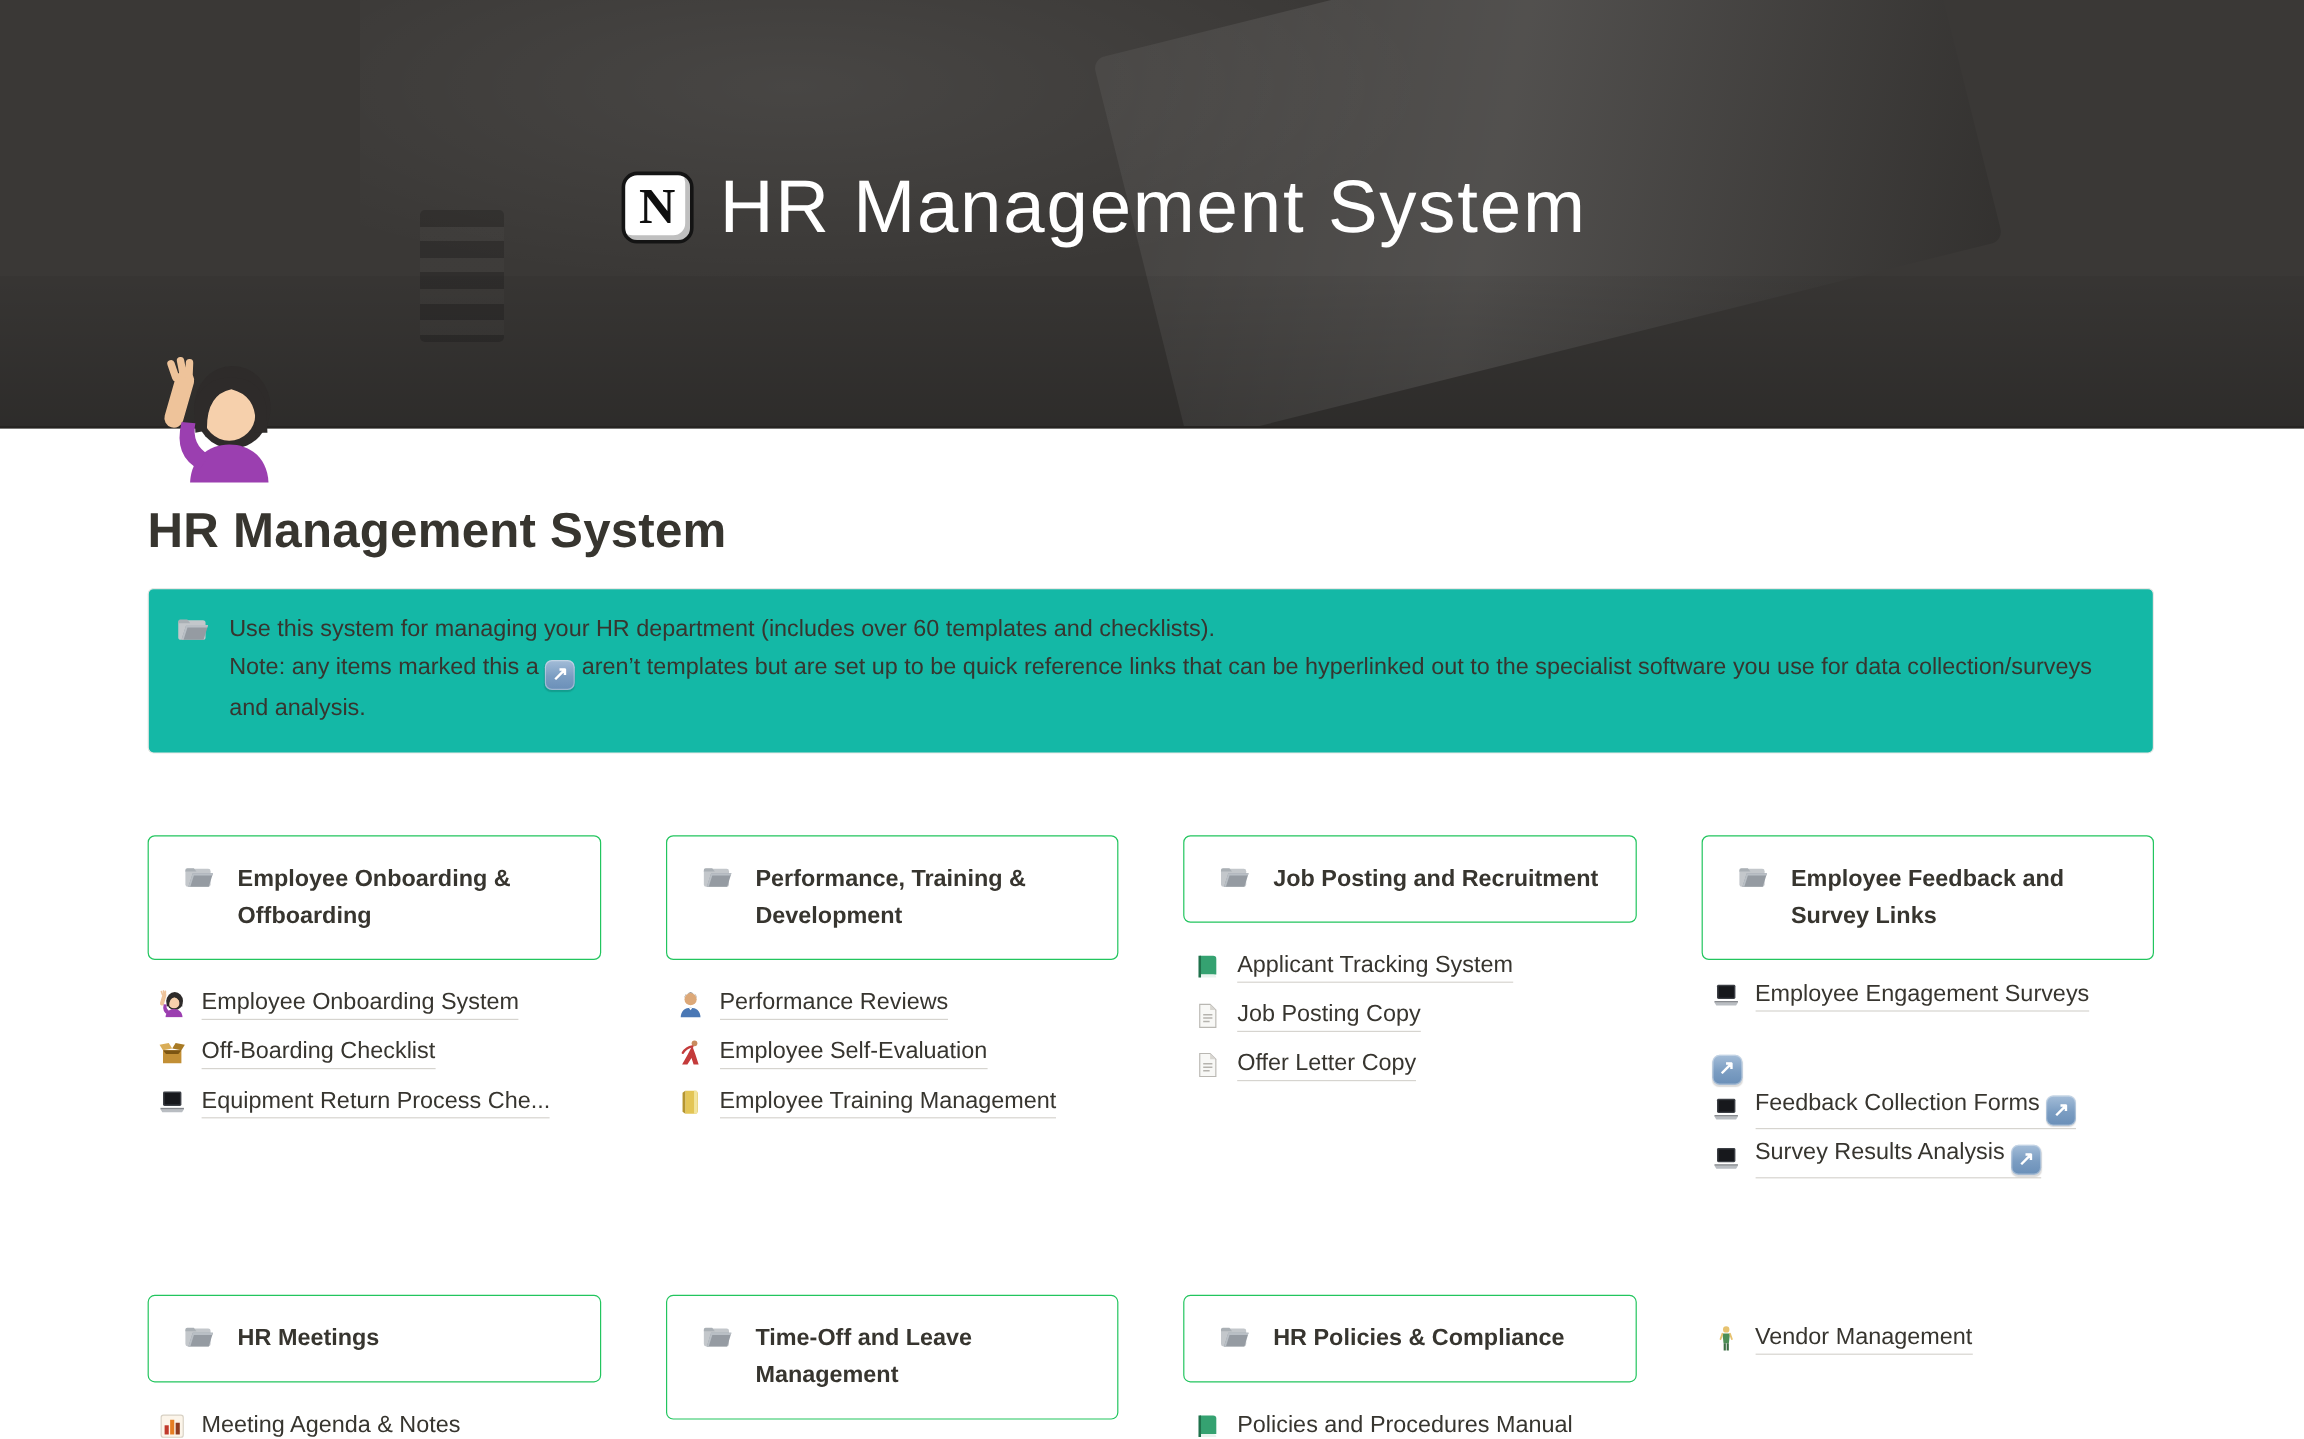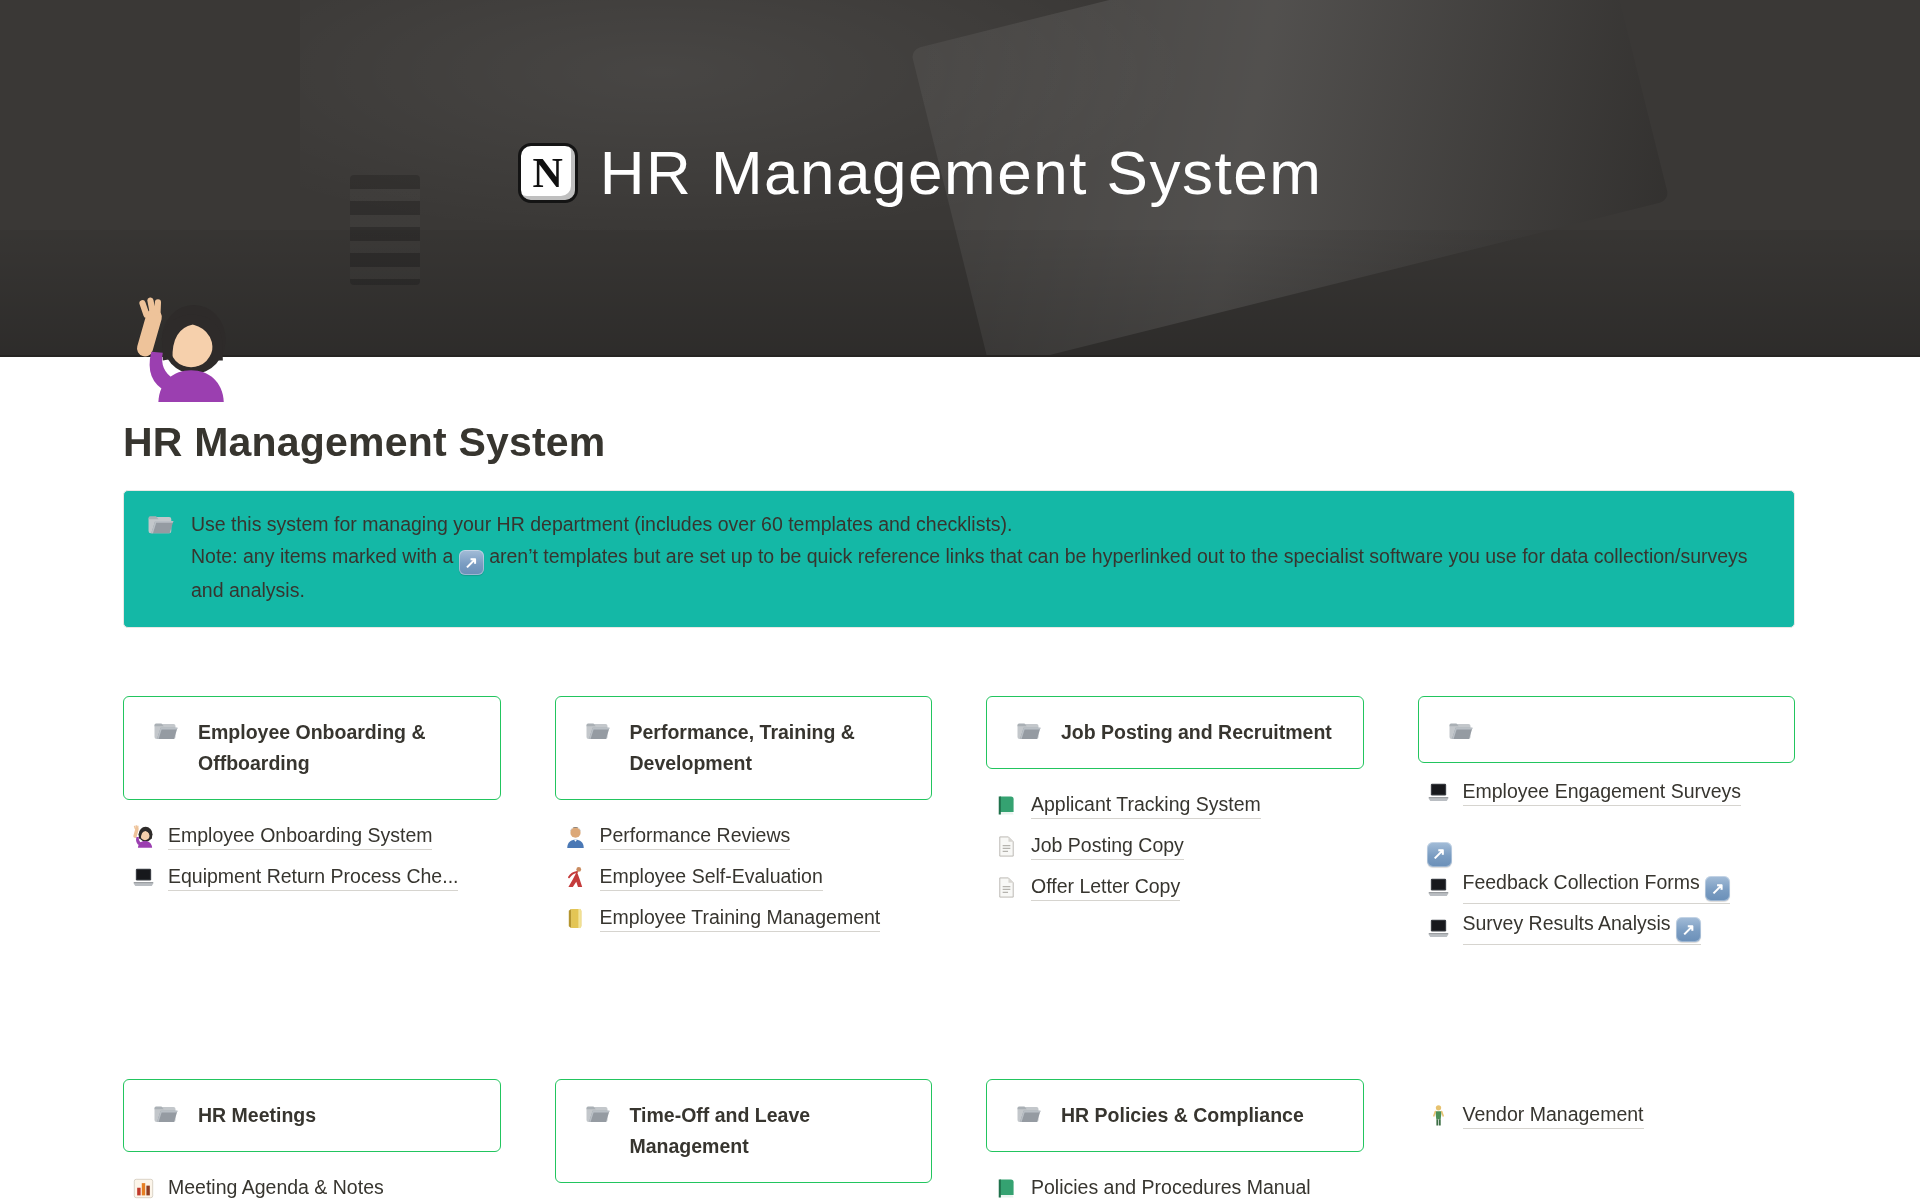--- a/index.html
+++ b/index.html
@@ -136,21 +136,21 @@
   <div class="callout">
     <span class="callout-icon" id="callout-icon-slot"><svg viewBox="0 0 24 20">
           <rect x="0.5" y="2.5" width="21" height="15" rx="2" fill="#c3c7cb"></rect>
           <path d="M0.5 4.8 v-1.3 a1.5 1.5 0 0 1 1.5 -1.5 h5.5 l2.2 2.8 z" fill="#aab0b5"></path>
           <path d="M3 17.5 L6.6 6.2 H23.5 L20 17.5 Z" fill="#959ba2"></path>
           <path d="M3 17.5 L6.6 6.2 H23.5 L22.9 8 H7.6 L4.6 17.5 Z" fill="#b9bfc5"></path>
         </svg></span>
     <div class="callout-text">
       <div>Use this system for managing your HR department (includes over 60 templates and checklists).</div>
       <div>
-        <span>Note: any items marked with a</span>
+        <span>Note: any items marked this a</span>
         <span class="arrow-badge">
             <span>↗</span>
           </span>
         <span>aren’t templates but are set up to be quick reference links that can be hyperlinked out to the specialist software you use for data collection/surveys and analysis.</span>
       </div>
     </div>
   </div>
 
   <div class="cards-row cards-row1" id="row1">
       <div class="section">
@@ -174,20 +174,31 @@
                 <path d="M7 9.2 q1.6-5.4 7.2-5.2 q5.4 0.2 6.4 5.4 l0.2 5 l-2.4 0 q1-6.8-4.4-8.2 q-4.8 1-4.6 7.8 l-2.2 0.4 z" fill="#2e2b2a"></path>
                 <path d="M6.2 23.8 c0.2-4.6 3.4-7.2 7.4-7.2 s7.2 2.6 7.4 7.2 z" fill="#9b3fb0"></path>
                 <path d="M4.6 12.4 q-1.6 6.4 3.4 9 l1.8-2.8 q-3.4-2-2.6-6 z" fill="#9b3fb0"></path>
               </svg>
             </span>
             <span class="link-label">Employee Onboarding System</span>
           </div>
           <div class="link-row">
             <span class="ico">
               <svg viewBox="0 0 24 24">
+                <path d="M4 9.5 h16 V21 h-16 z" fill="#c28f35"></path>
+                <path d="M4 9.5 L1 4.8 L9 3.2 L12 8 z" fill="#d9ad58"></path>
+                <path d="M20 9.5 L23 4.8 L15 3.2 L12 8 z" fill="#a87a24"></path>
+                <path d="M4 9.5 h16 l-2.6 3.4 h-10.8 z" fill="#7c5512"></path>
+              </svg>
+            </span>
+            <span class="link-label">Off-Boarding Checklist</span>
+          </div>
+          <div class="link-row">
+            <span class="ico">
+              <svg viewBox="0 0 24 24">
                 <rect x="4" y="2.8" width="16" height="12.4" rx="1.3" fill="#3b3e44"></rect>
                 <rect x="5.3" y="4" width="13.4" height="10" fill="#17181c"></rect>
                 <path d="M1.8 18.2 h20.4 l-1.6 2.6 h-17.2 z" fill="#b9bdc2"></path>
                 <rect x="1.8" y="16.9" width="20.4" height="1.3" fill="#84878c"></rect>
               </svg>
             </span>
             <span class="link-label">Equipment Return Process Che...</span>
           </div>
         </div>
       </div>
@@ -279,20 +290,21 @@
         </div>
       </div>
       <div class="section">
         <div class="section-header">
           <span class="hdr-ico"><svg viewBox="0 0 24 20">
               <rect x="0.5" y="2.5" width="21" height="15" rx="2" fill="#c3c7cb"></rect>
               <path d="M0.5 4.8 v-1.3 a1.5 1.5 0 0 1 1.5 -1.5 h5.5 l2.2 2.8 z" fill="#aab0b5"></path>
               <path d="M3 17.5 L6.6 6.2 H23.5 L20 17.5 Z" fill="#959ba2"></path>
               <path d="M3 17.5 L6.6 6.2 H23.5 L22.9 8 H7.6 L4.6 17.5 Z" fill="#b9bfc5"></path>
             </svg></span>
+          <span class="section-title">Employee Feedback and Survey Links</span>
         </div>
         <div class="section-links">
           <div class="link-row wrap">
             <span class="ico">
               <svg viewBox="0 0 24 24">
                 <rect x="4" y="2.8" width="16" height="12.4" rx="1.3" fill="#3b3e44"></rect>
                 <rect x="5.3" y="4" width="13.4" height="10" fill="#17181c"></rect>
                 <path d="M1.8 18.2 h20.4 l-1.6 2.6 h-17.2 z" fill="#b9bdc2"></path>
                 <rect x="1.8" y="16.9" width="20.4" height="1.3" fill="#84878c"></rect>
               </svg>

